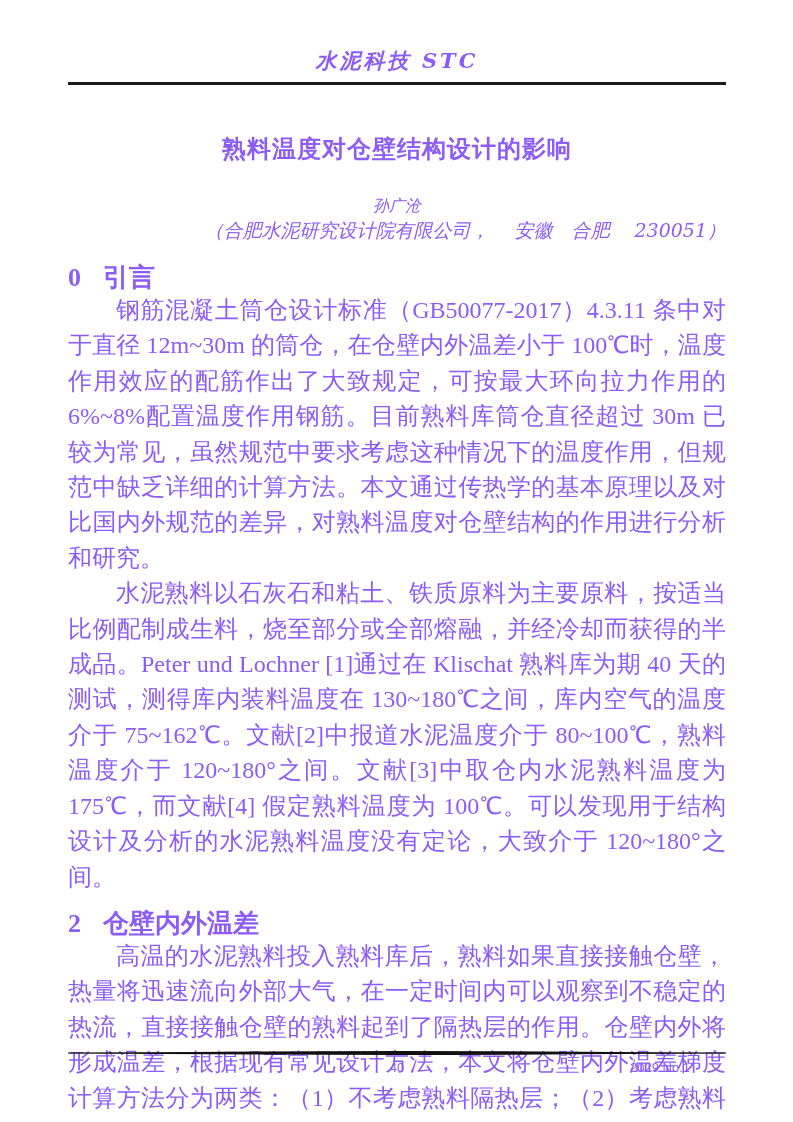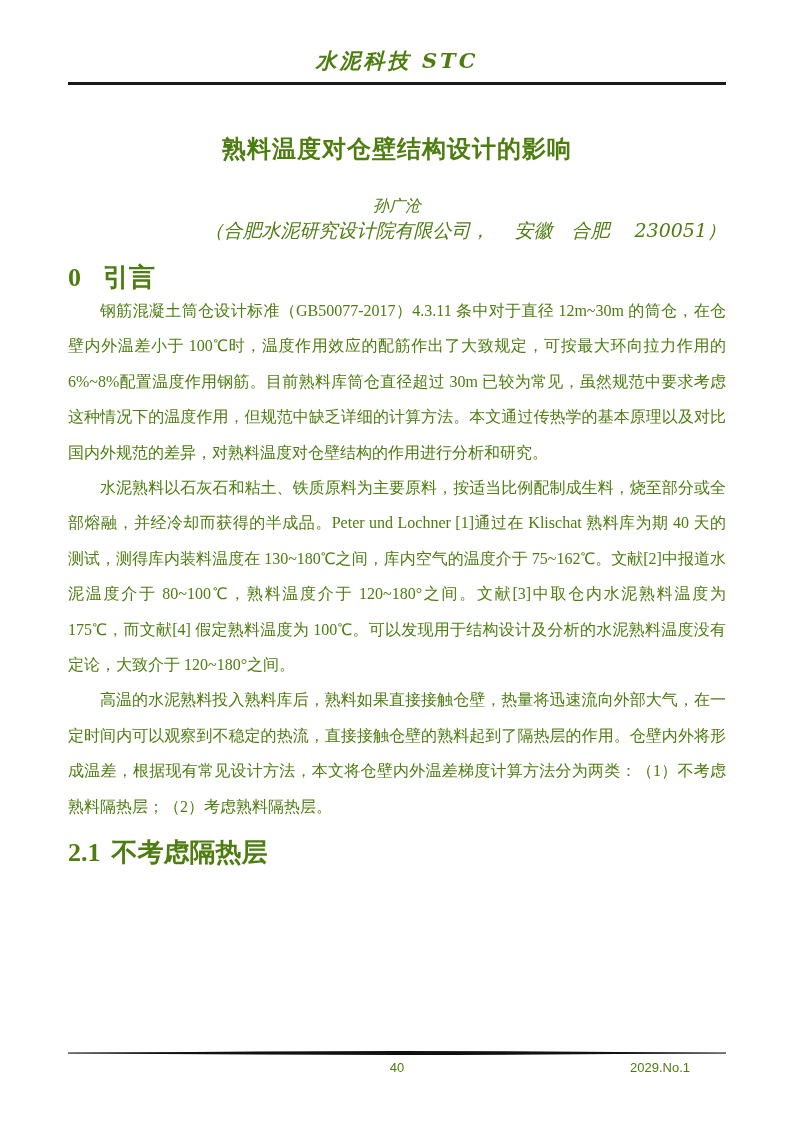--- a/index.html
+++ b/index.html
@@ -2,21 +2,21 @@
 <html lang="zh"><head>
 <meta charset="utf-8">
 <style>
   html, body { margin: 0; padding: 0; background: #ffffff; }
   .page {
     position: relative;
     width: 793px;
     height: 1122px;
     margin: 0 auto;
     background: #ffffff;
-    color: #4d7c0f;
+    color: #8b5cf6;
     font-family: "Liberation Serif", serif;
     overflow: hidden;
     box-sizing: border-box;
     padding: 0 67px 0 68px;
   }
   
   .journal {
     margin-top: 47px;
     text-align: center;
     font-family: "DejaVu Serif", serif;
@@ -66,21 +66,21 @@
     font-size: 26px;
     line-height: 30px;
   }
   h2.sec .sec-num { display: inline-block; }
   h2.sec.lvl1 .sec-title { margin-left: 0.85em; }
   h2.sec.lvl2 .sec-title { margin-left: 0.42em; }
   h2.sec.mt1 { margin-top: 12px; }
   h2.sec.mt2 { margin-top: 14px; }
   p.body {
     margin: 0;
-    font-size: 16px;
+    font-size: 24px;
     line-height: 35.4px;
     text-align: justify;
     text-indent: 2em;
   }
   
   .footer {
     position: absolute;
     left: 68px;
     right: 67px;
     top: 1050px;
@@ -116,20 +116,23 @@
       <span class="sec-num">0</span><span class="sec-title">引言</span>
     </h2>
     <p class="body">钢筋混凝土筒仓设计标准（GB50077-2017）4.3.11 条中对于直径 12m~30m 的筒仓，在仓壁内外温差小于 100℃时，温度作用效应的配筋作出了大致规定，可按最大环向拉力作用的 6%~8%配置温度作用钢筋。目前熟料库筒仓直径超过 30m 已较为常见，虽然规范中要求考虑这种情况下的温度作用，但规范中缺乏详细的计算方法。本文通过传热学的基本原理以及对比国内外规范的差异，对熟料温度对仓壁结构的作用进行分析和研究。</p>
   </section>
 
   <section>
     <p class="body">水泥熟料以石灰石和粘土、铁质原料为主要原料，按适当比例配制成生料，烧至部分或全部熔融，并经冷却而获得的半成品。Peter und Lochner [1]通过在 Klischat 熟料库为期 40 天的测试，测得库内装料温度在 130~180℃之间，库内空气的温度介于 75~162℃。文献[2]中报道水泥温度介于 80~100℃，熟料温度介于 120~180°之间。文献[3]中取仓内水泥熟料温度为 175℃，而文献[4] 假定熟料温度为 100℃。可以发现用于结构设计及分析的水泥熟料温度没有定论，大致介于 120~180°之间。</p>
   </section>
 
   <section>
+    <h2 class="sec lvl1 mt2">
+      <span class="sec-num">2</span><span class="sec-title">仓壁内外温差</span>
+    </h2>
     <p class="body">高温的水泥熟料投入熟料库后，熟料如果直接接触仓壁，热量将迅速流向外部大气，在一定时间内可以观察到不稳定的热流，直接接触仓壁的熟料起到了隔热层的作用。仓壁内外将形成温差，根据现有常见设计方法，本文将仓壁内外温差梯度计算方法分为两类：（1）不考虑熟料隔热层；（2）考虑熟料隔热层。</p>
   </section>
 
   <section>
     <h2 class="sec lvl2 mt2">
       <span class="sec-num">2.1</span><span class="sec-title">不考虑隔热层</span>
     </h2>
   </section>
 
   <footer class="footer">

